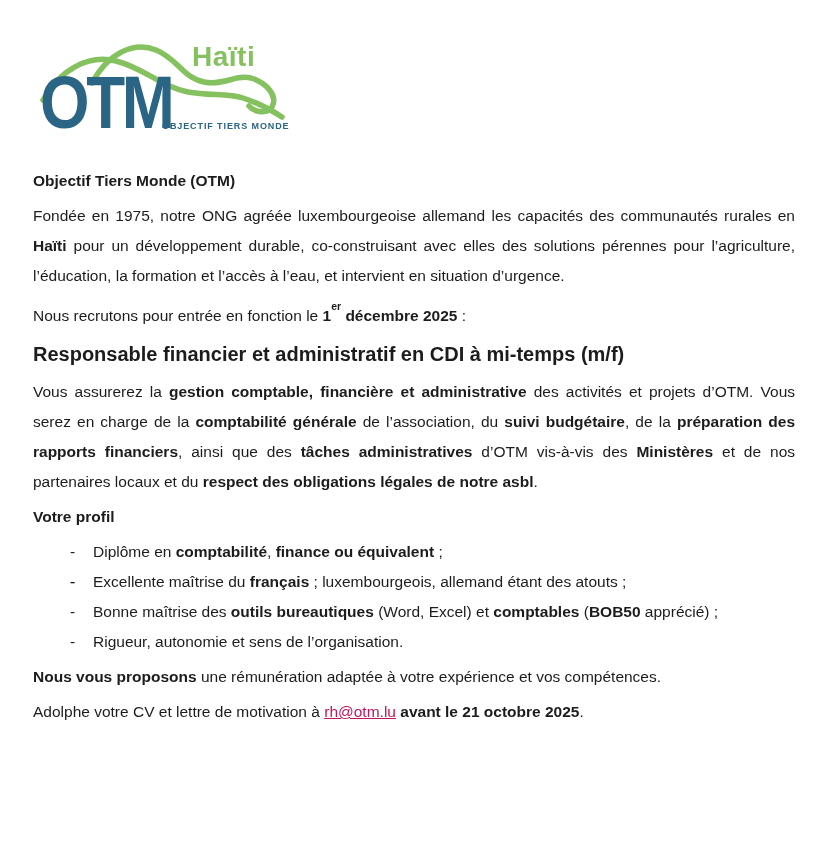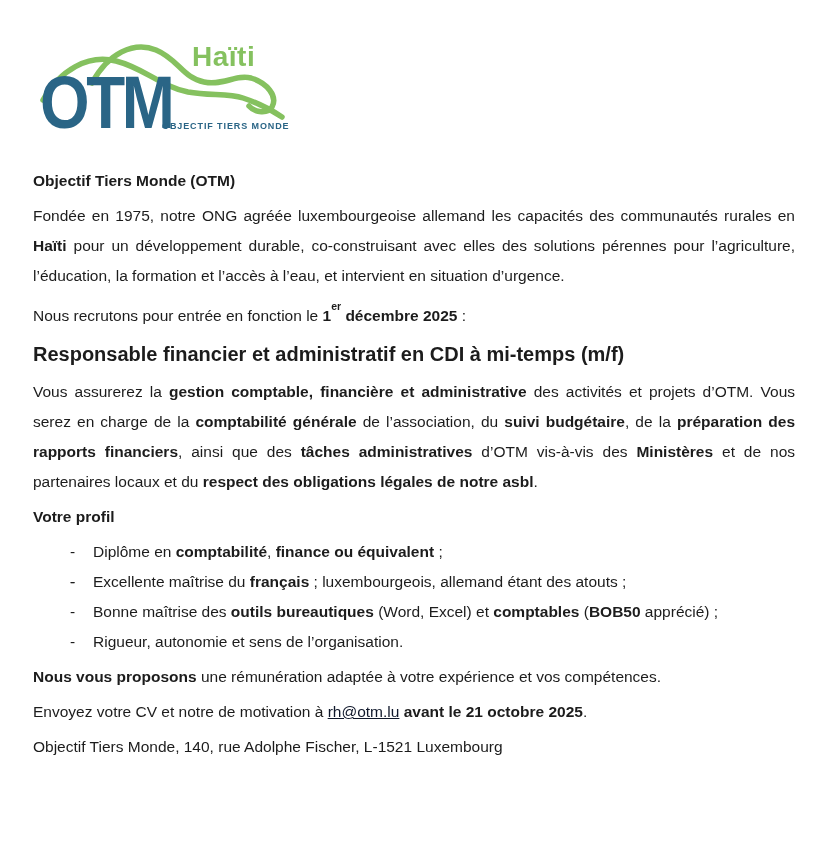--- a/index.html
+++ b/index.html
@@ -98,17 +98,16 @@
       <span><span>Bonne maîtrise des </span><span class="b">outils bureautiques</span><span> (Word, Excel) et </span><span class="b">comptables</span><span> (</span><span class="b">BOB50</span><span> apprécié) ;</span></span>
     </li>
     <li>
       <span class="dash">-</span>
       <span><span>Rigueur, autonomie et sens de l’organisation.</span></span>
     </li>
   </ul>
 
   <p><span class="b">Nous vous proposons</span><span> une rémunération adaptée à votre expérience et vos compétences.</span></p>
 
-  <p><span>Envoyez votre CV et notre de motivation à </span><a href="#" class="doclink" style="color: #0f172a; text-align: right;">rh@otm.lu</a><span> </span><span class="b">avant le 21 octobre 2025</span><span>.</span></p>
+  <p><span>Adolphe votre CV et lettre de motivation à </span><a href="#" class="doclink" style="color: #be185d; text-align: right;">rh@otm.lu</a><span> </span><span class="b">avant le 21 octobre 2025</span><span>.</span></p>
 
-  <p>Objectif Tiers Monde, 140, rue Adolphe Fischer, L-1521 Luxembourg</p>
 
 </div>
 
 </body></html>

